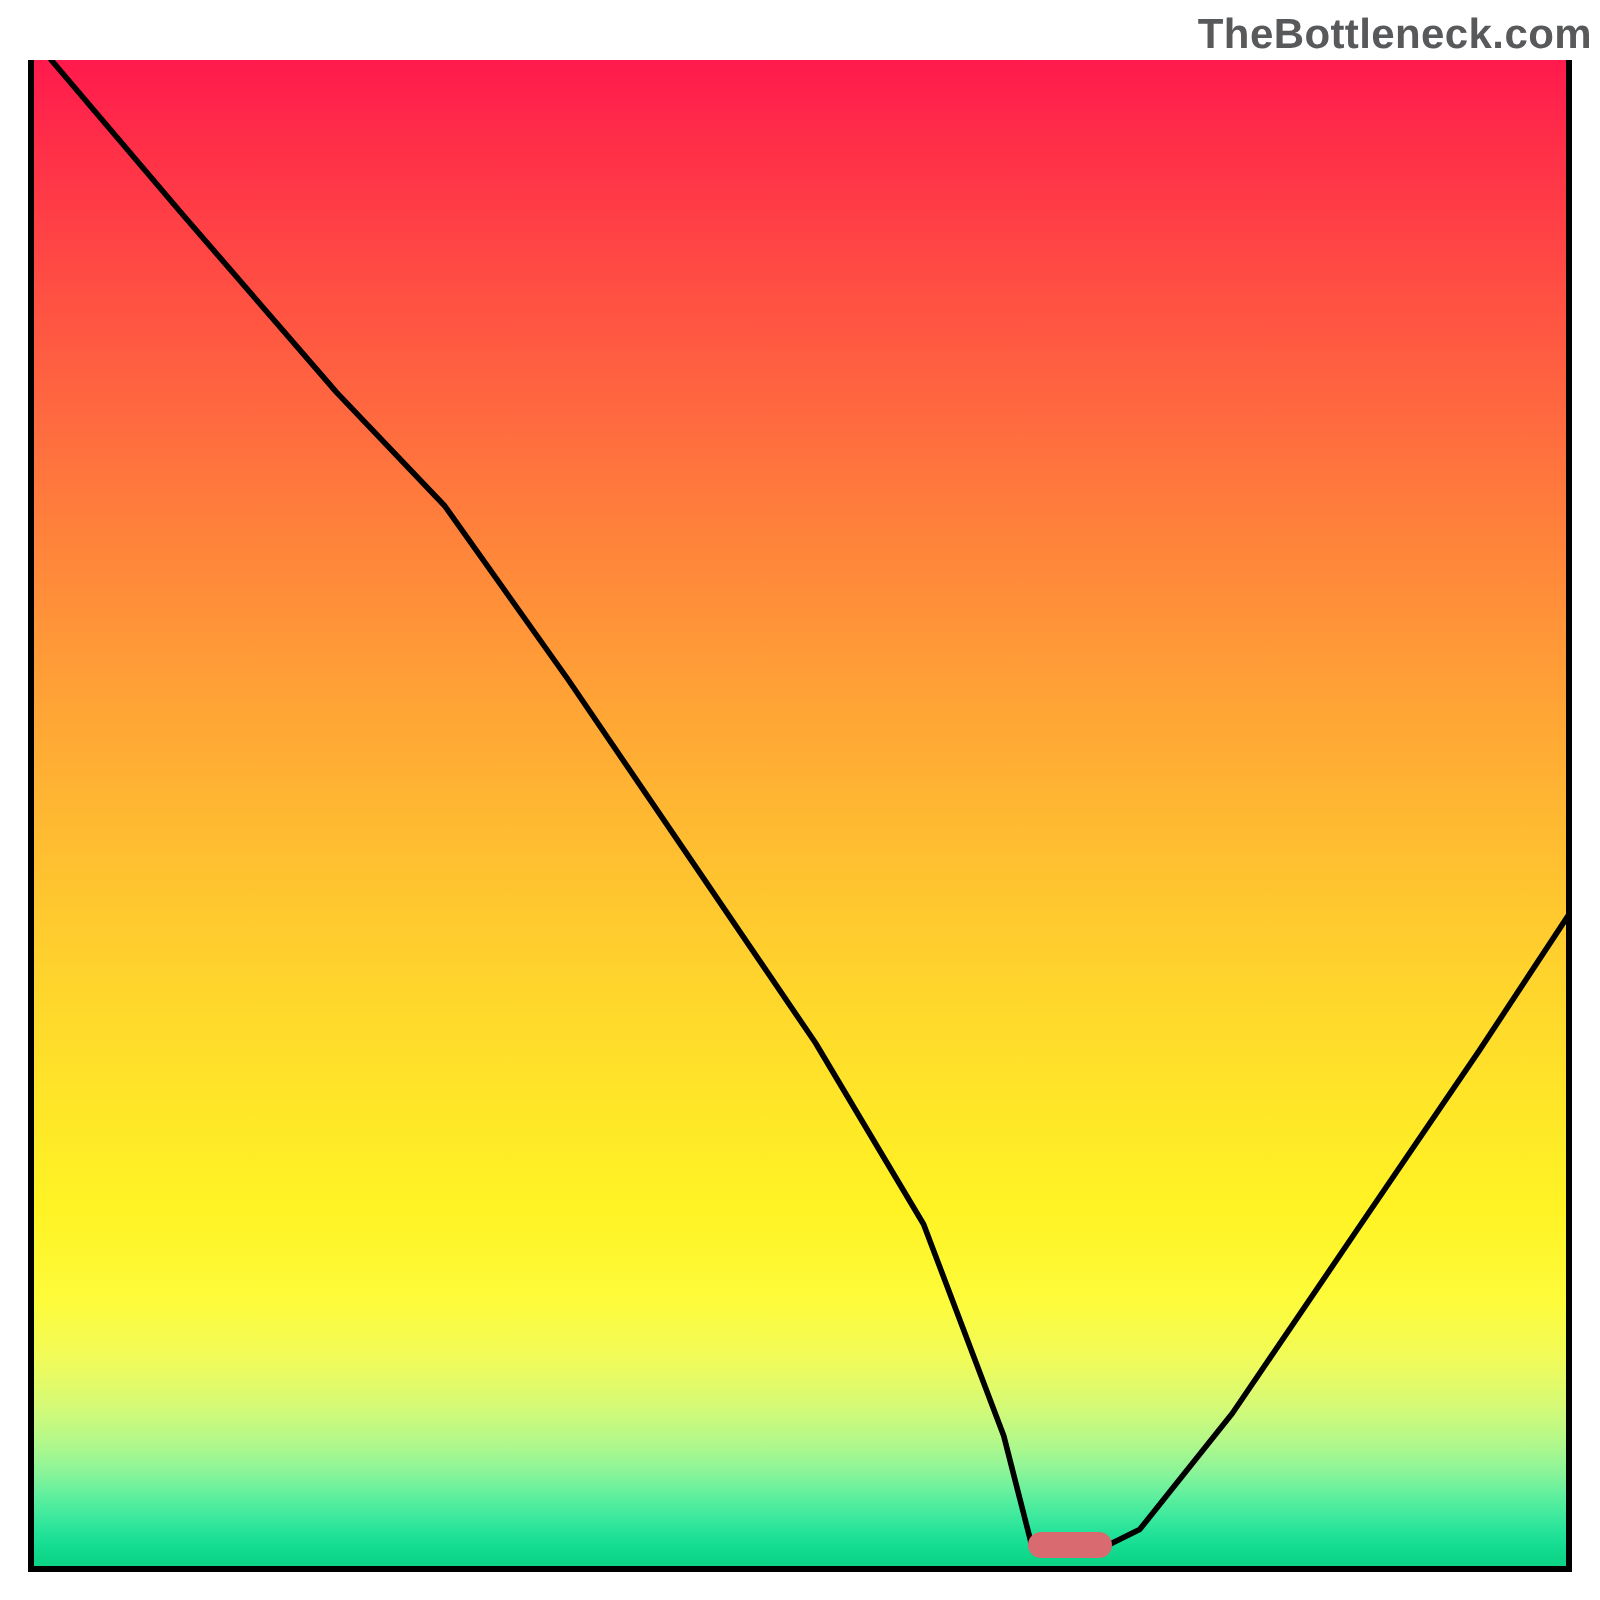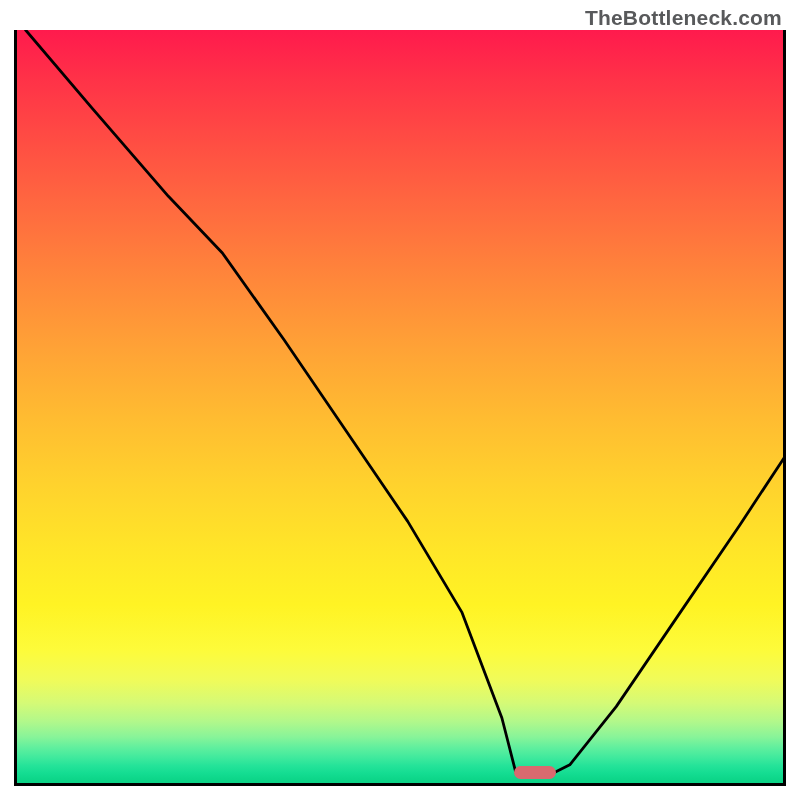--- a/index.html
+++ b/index.html
@@ -63,21 +63,21 @@
   .marker {
     position: absolute;
     width: 42px;
     height: 13px;
     background: #d96a6f;
     border-radius: 7px;
   }
   .watermark {
     position: absolute;
     top: 6px;
-    right: 18px;
+    right: 4px;
     font-family: Arial, Helvetica, sans-serif;
     font-size: 21px;
     font-weight: bold;
     color: #58595b;
     letter-spacing: 0.2px;
   }
 </style>
 </head>
 <body>
 

